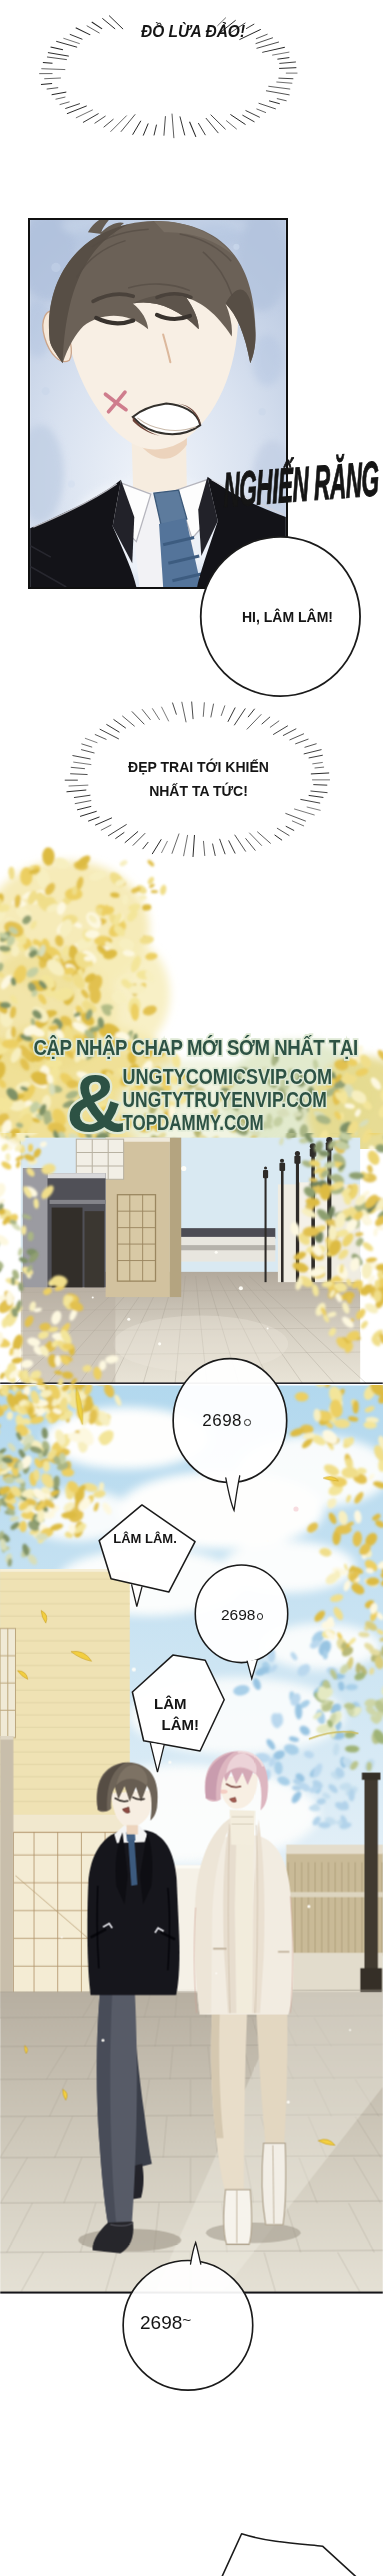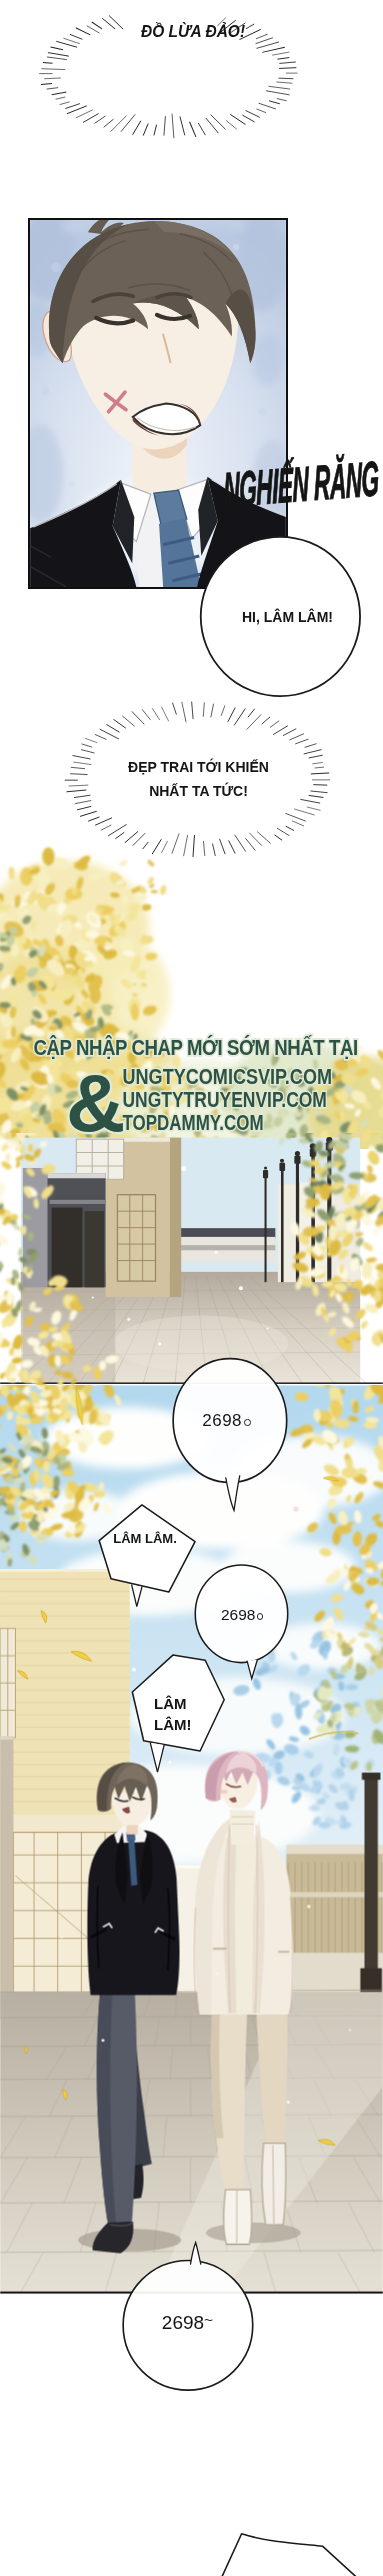--- a/index.html
+++ b/index.html
@@ -2035,23 +2035,23 @@
       <ellipse cx="470" cy="3132" rx="90" ry="95" fill="#fff" fill-opacity="0.96" stroke="#1a1a1a" stroke-width="3"></ellipse>
       <path d="M 481,3224 L 490,3258 L 501,3221" fill="#fff" stroke="#1a1a1a" stroke-width="2.5" stroke-linecap="round"></path>
     </svg>
     <svg style="left:118px;top:1643px" width="118" height="134" viewBox="230 3190 230 260">
       <path d="M 337,3213 L 400,3223 L 437,3300 L 390,3400 L 280,3380 L 258,3285 Z" fill="#fff" fill-opacity="0.97" stroke="#1a1a1a" stroke-width="3" stroke-linejoin="round"></path>
       <path d="M 293,3384 L 307,3441 L 320,3388" fill="#fff" stroke="#1a1a1a" stroke-width="2.5" stroke-linecap="round"></path>
     </svg>
     <div class="t" style="left:110px;top:1531px;width:70px;text-align:center;font-size:13px">LÂM LÂM.</div>
     <div class="t" style="left:216px;top:1606px;width:52px;text-align:center;font-size:15.5px;font-weight:normal">2698<span style="display:inline-block;width:4.1px;height:4.1px;border:1px solid #222;border-radius:50%;margin-left:1.5px;margin-bottom:0.5px"></span></div>
     <div class="t" style="left:154px;top:1695px;width:45px;text-align:left;font-size:15px">LÂM</div>
-    <div class="t" style="left:154px;top:1716px;width:45px;text-align:left;font-size:15px">LÂM!</div>
+    <div class="t" style="left:154px;top:1716px;width:45px;text-align:right;font-size:15px">LÂM!</div>
     <svg style="left:118px;top:2236px" width="144" height="160" viewBox="230 4340 280 310">
       <circle cx="366" cy="4513" r="126" fill="#fff" fill-opacity="0.93" stroke="#1a1a1a" stroke-width="3.2"></circle>
       <path d="M 371,4394 C 374,4376 377,4362 381,4352 C 384,4362 387,4377 391,4394" fill="#fff" stroke="#1a1a1a" stroke-width="2.5" stroke-linecap="round"></path>
     </svg>
-    <div class="t" style="left:150px;top:2311px;width:75px;text-align:center;font-size:19px;font-weight:normal">2698<span style="font-size:15.5px;vertical-align:4.1px">~</span></div>
+    <div class="t" style="left:140px;top:2311px;width:75px;font-size:19px;font-weight:normal">2698<span style="font-size:15.5px;vertical-align:4.1px">~</span></div>
     <svg style="left:206px;top:2524px" width="165" height="201" viewBox="400 4900 320 390">
       <path d="M 452,5162 L 425,5205 L 472,5211" fill="none" stroke="#1a1a1a" stroke-width="2.5" stroke-linejoin="round"></path>
       <path d="M 415,5037 L 469,4919 C 520,4935 575,4938 626,4943 L 696,5007 C 692,5062 680,5112 664,5154 C 630,5216 590,5256 532,5270 C 500,5240 478,5210 461,5179 C 440,5133 424,5085 415,5037 Z" fill="#fff" fill-opacity="0.94" stroke="#1a1a1a" stroke-width="3" stroke-linejoin="round"></path>
     </svg>
   </div>
 
 </body></html>

